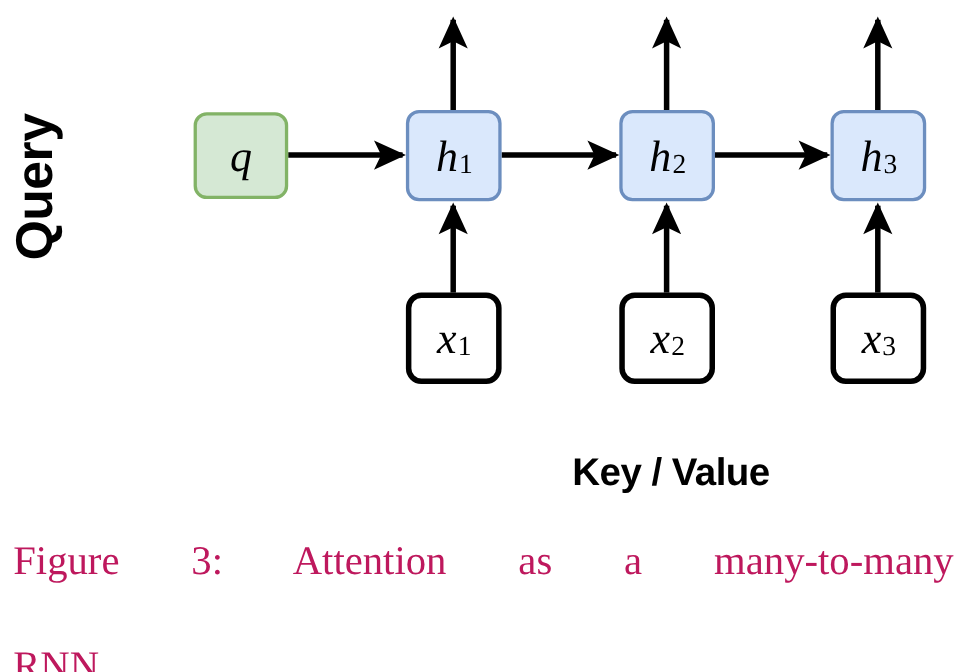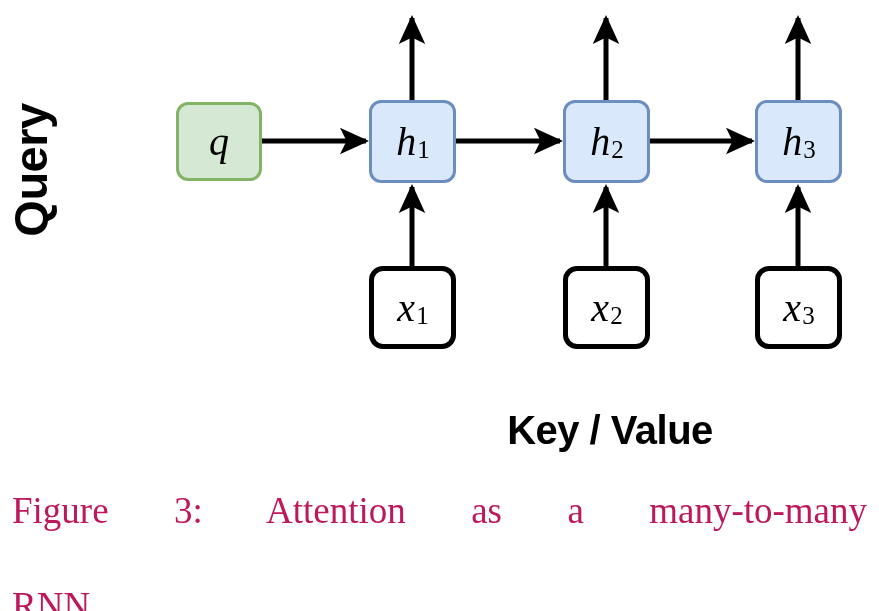--- a/index.html
+++ b/index.html
@@ -46,21 +46,21 @@
     position: absolute;
     left: 370px;
     top: 402px;
     width: 480px;
     height: 56px;
     display: flex;
     align-items: center;
     justify-content: center;
     font-family: "Liberation Sans", sans-serif;
     font-weight: bold;
-    font-size: 40px;
+    font-size: 35px;
     color: #000000;
     letter-spacing: -0.5px;
     white-space: nowrap;
   }
 
   .node {
     position: absolute;
     display: flex;
     align-items: center;
     justify-content: center;

